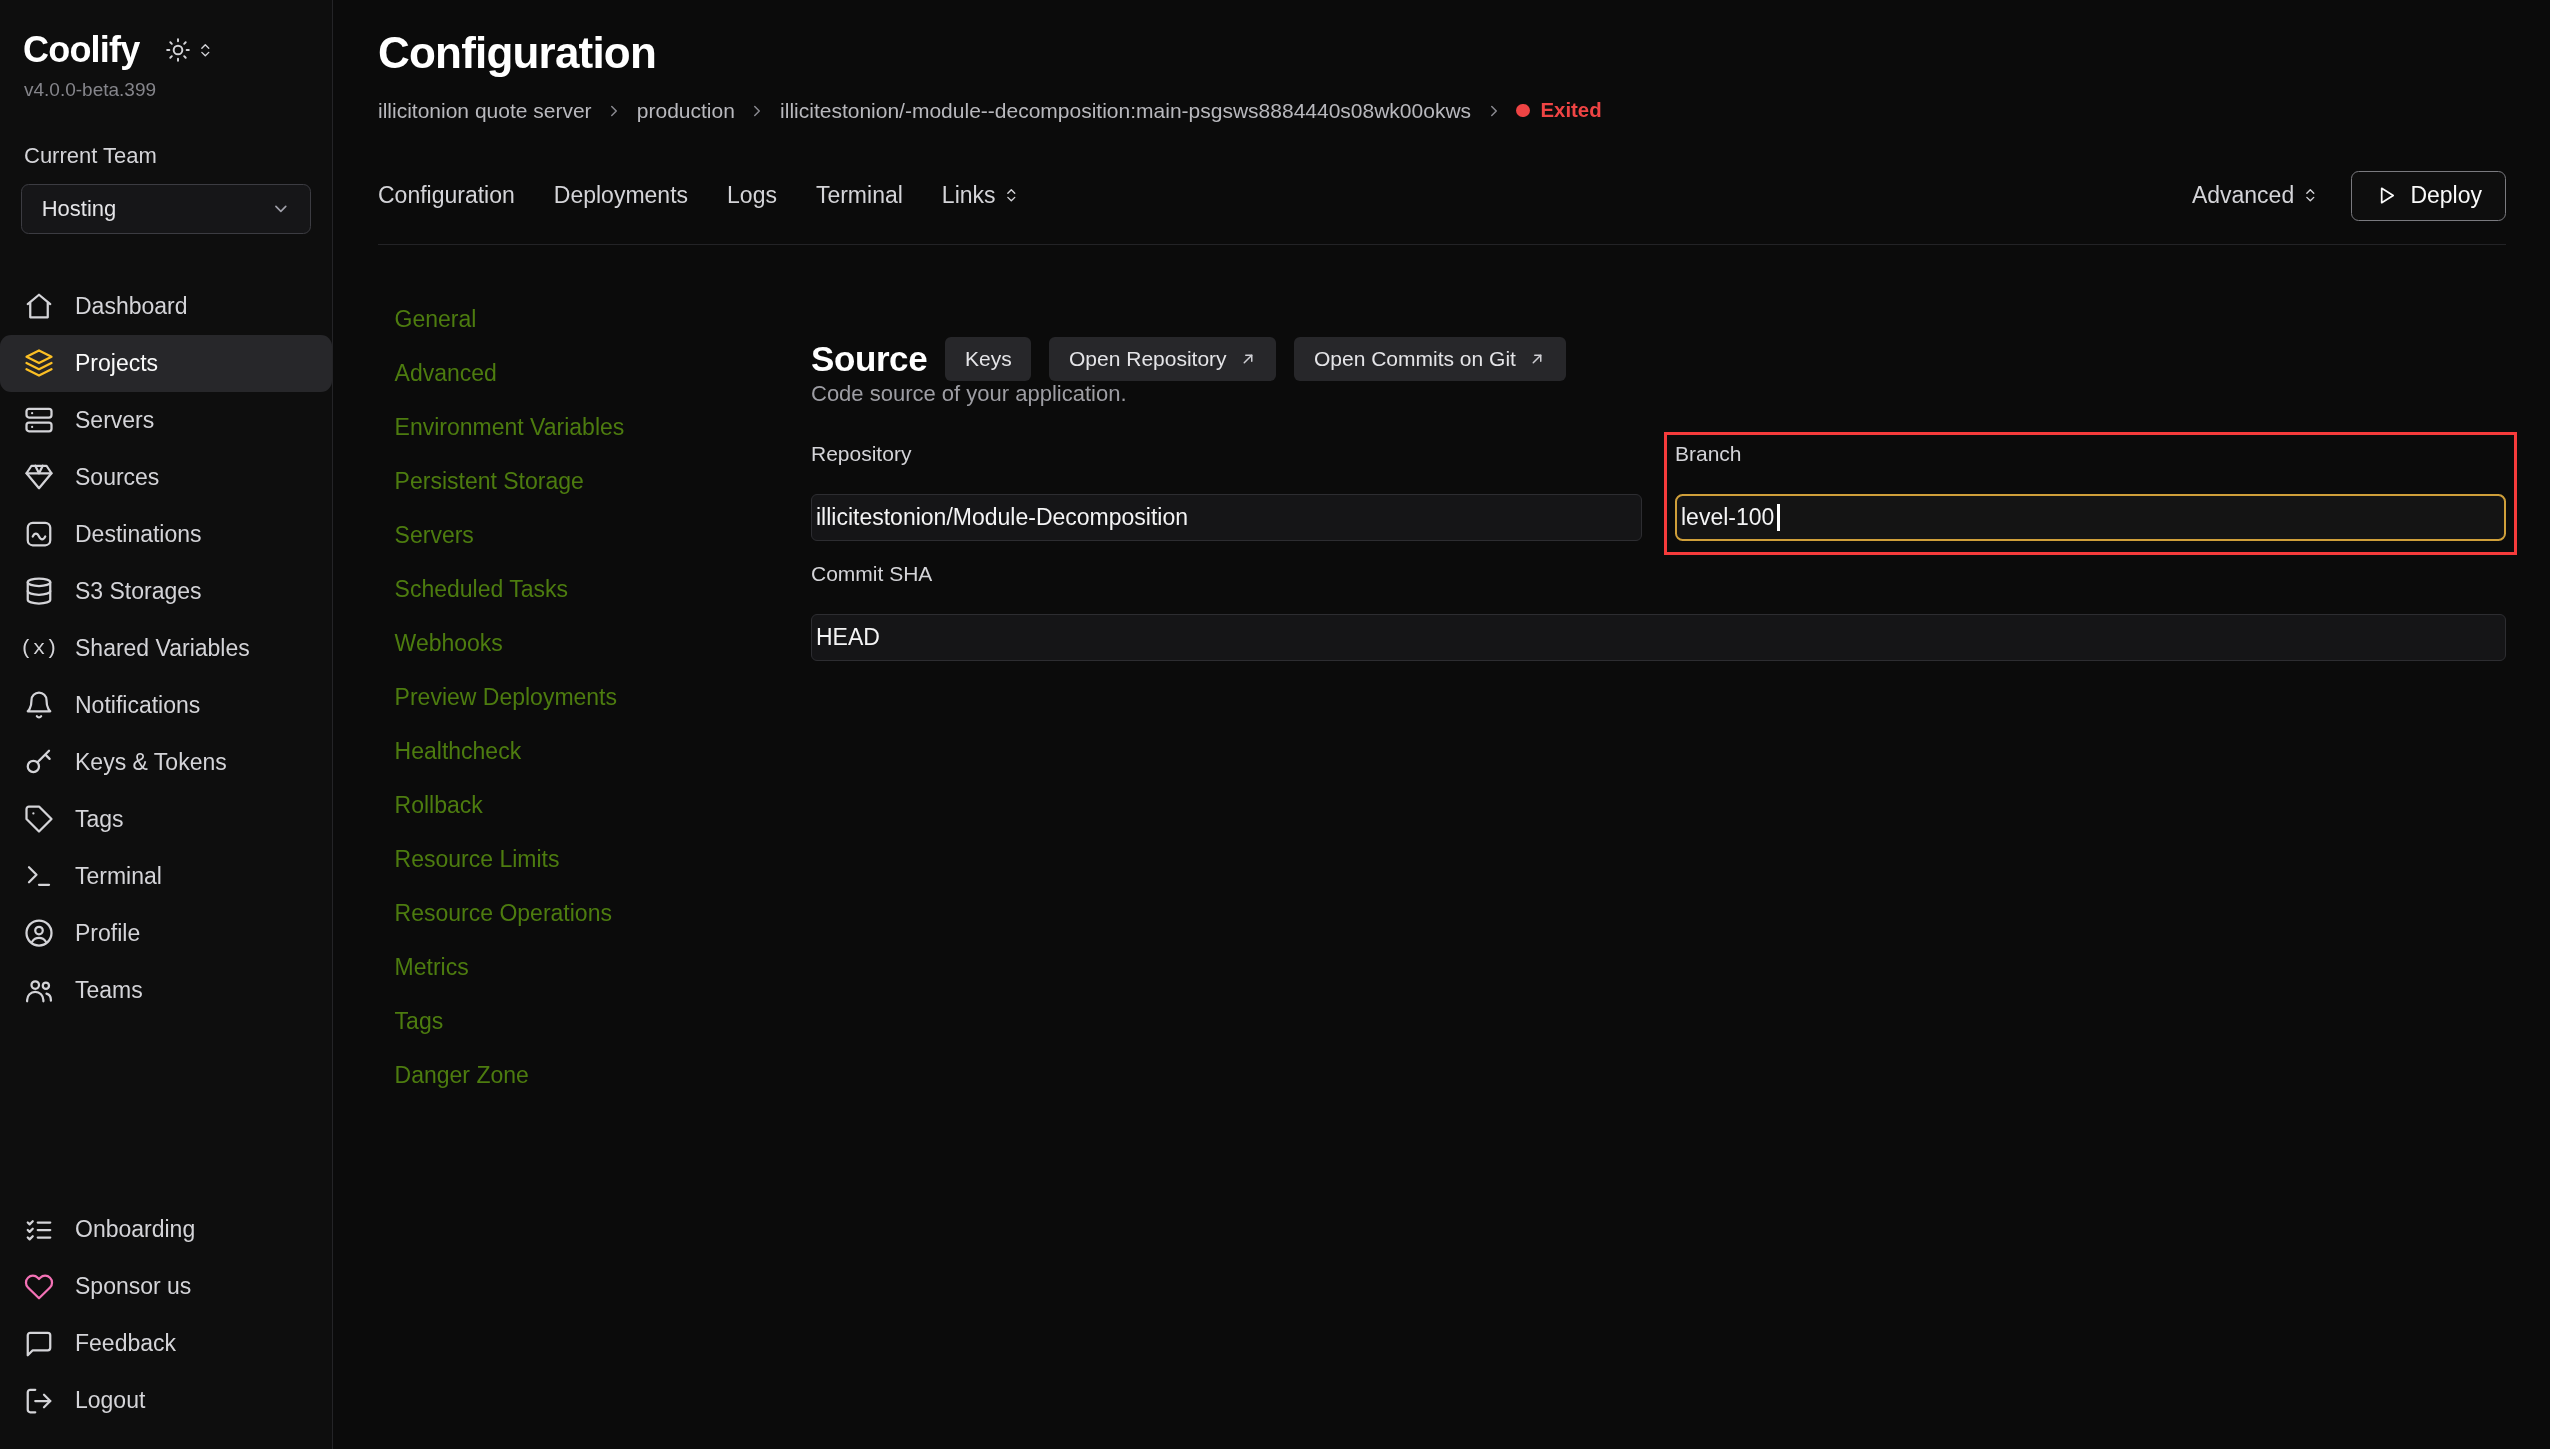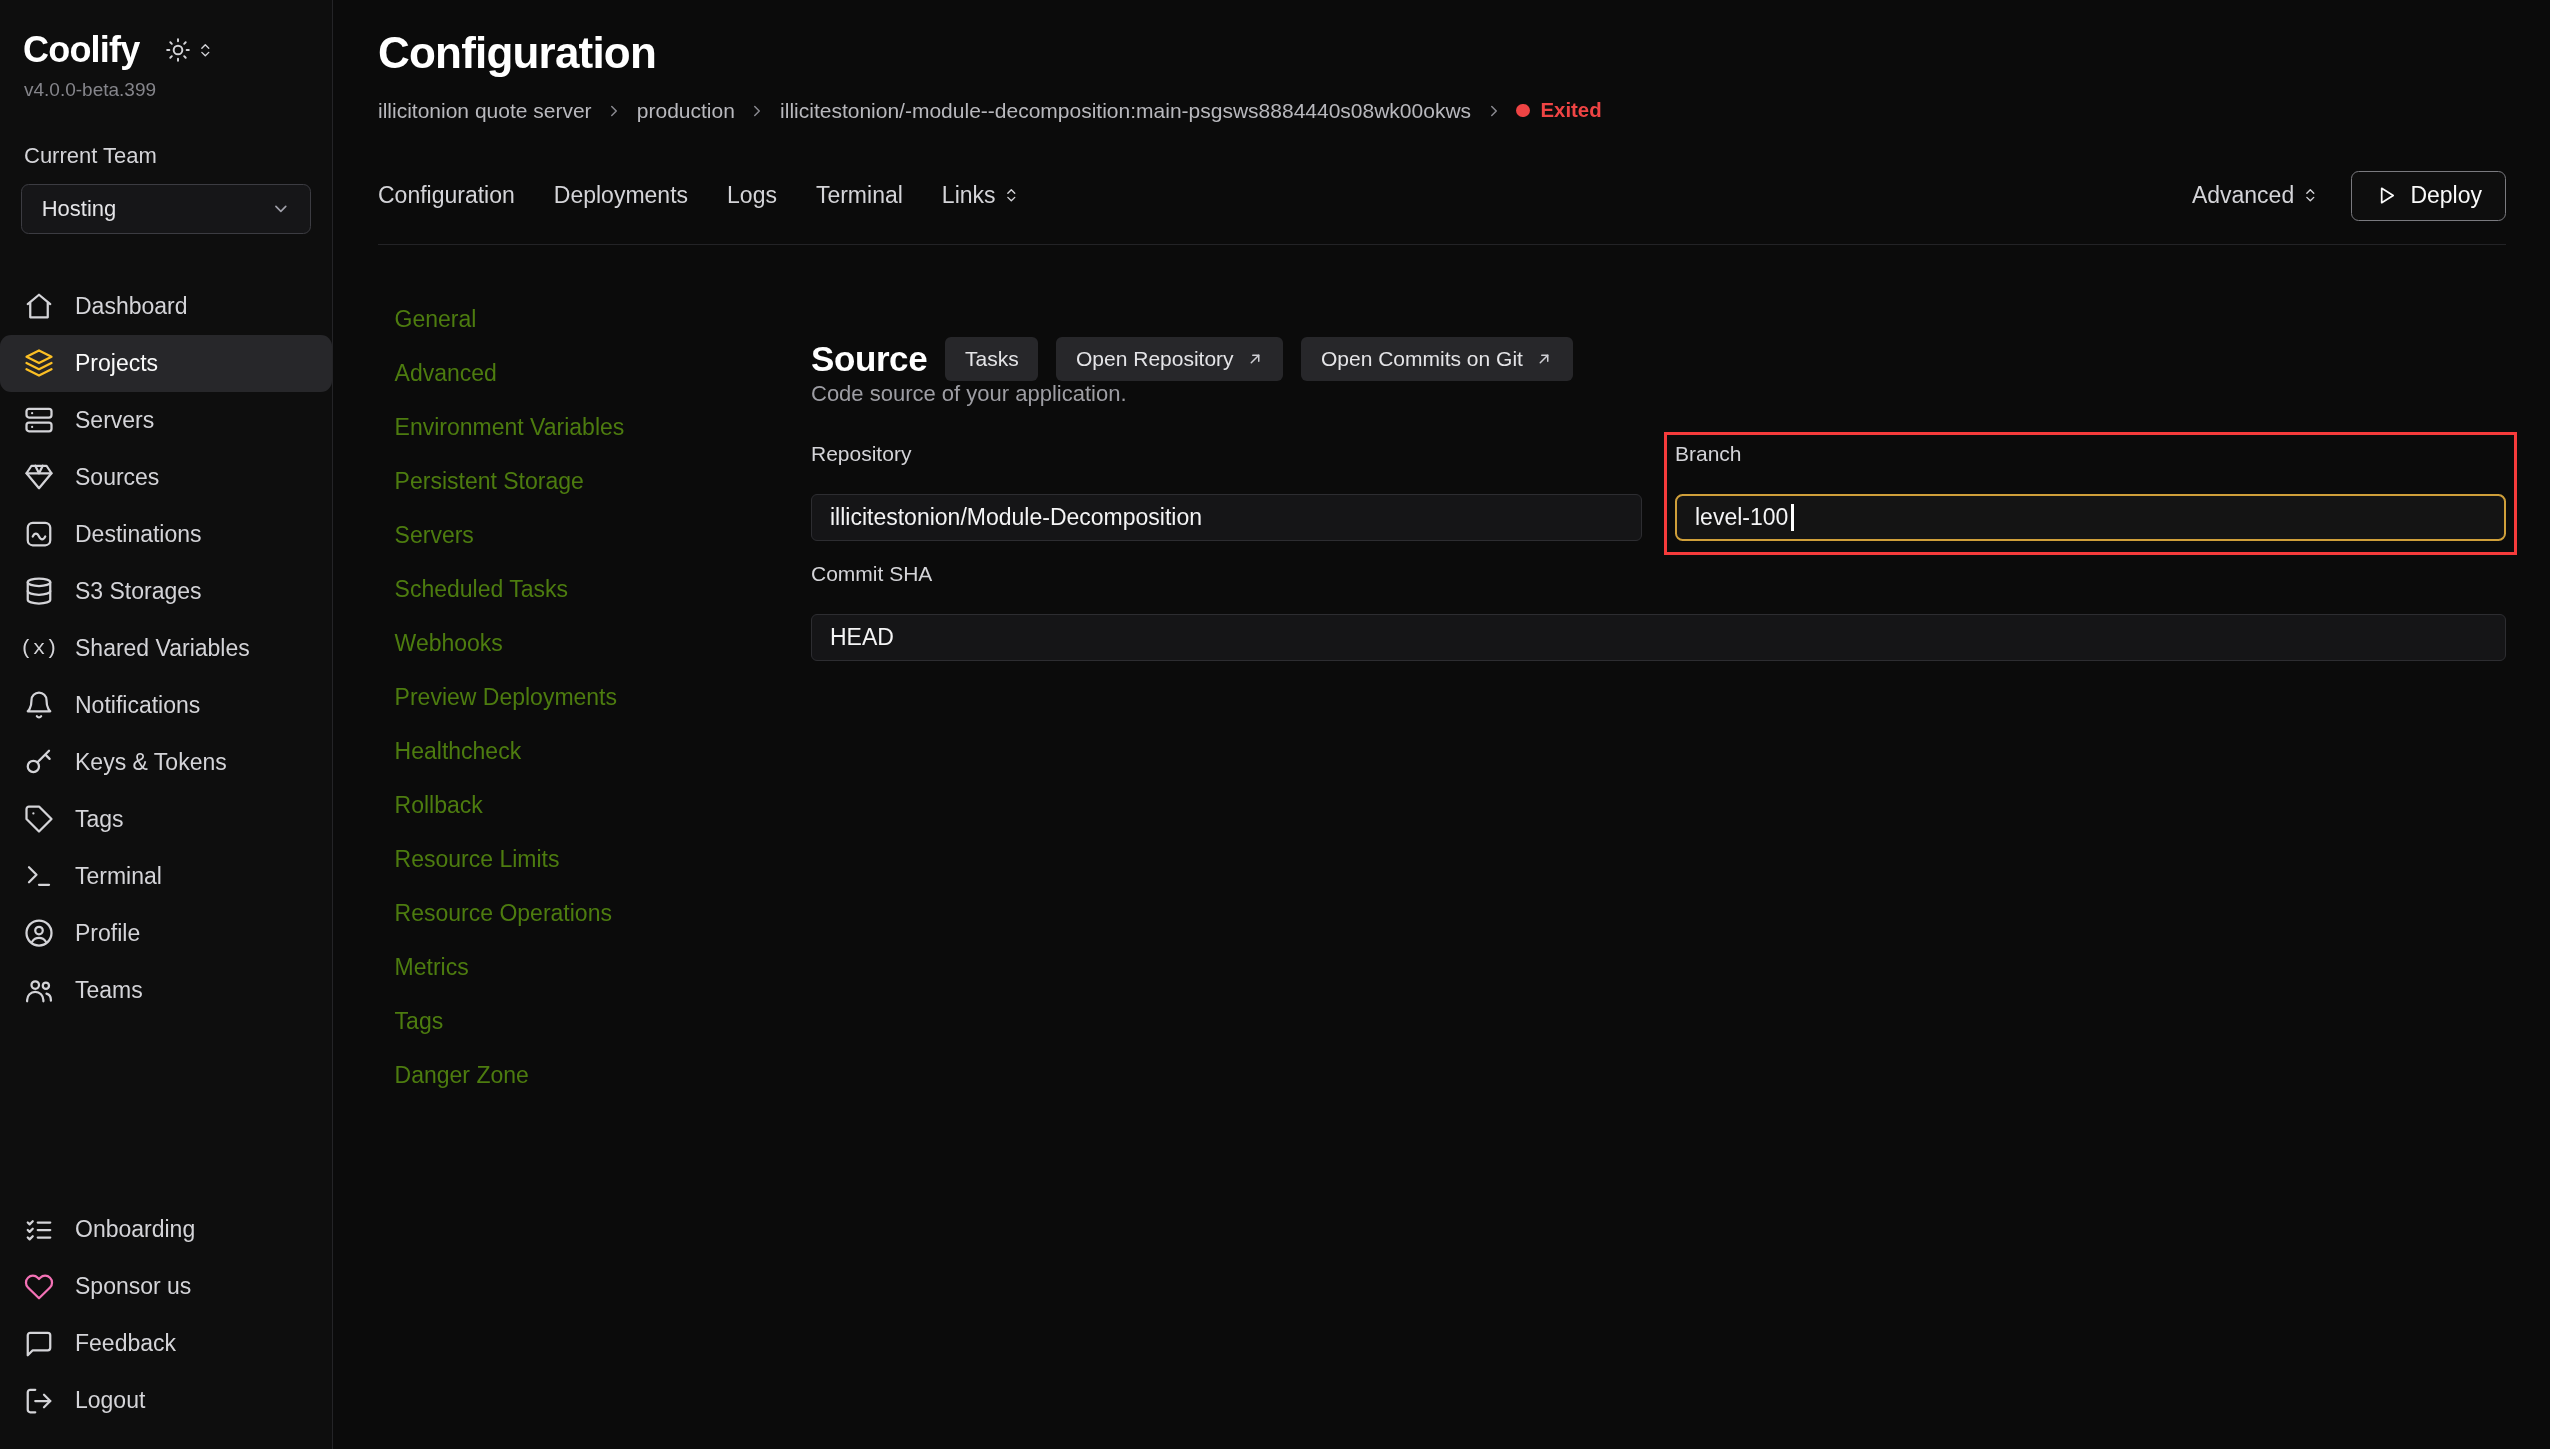--- a/index.html
+++ b/index.html
@@ -94,21 +94,21 @@
     font-family: inherit; white-space: nowrap;
   }
   .btn .ext { color: #cfcfd4; }
   .desc { margin-top: 0; font-size: 22px; color: #9d9da3; }
 
   .grid { margin-top: 35px; display: grid; grid-template-columns: 1fr 1fr; column-gap: 33px; row-gap: 21px; }
   .field label { display: block; font-size: 21px; color: #d4d4d8; margin-bottom: 10.6px; }
   .input {
     width: 100%; height: 47px;
     background: #151517; border: 1.5px solid #2d2d31; border-radius: 6px;
-    padding: 0 18px; font-size: 23px; color: #f4f4f5;
+    padding: 0 4px; font-size: 23px; color: #f4f4f5;
     font-family: inherit;
     display: flex; align-items: center; margin-top: 28px;
   }
   input.input { outline: none; }
   .field-branch { position: relative; }
   .branch-annotation { position: absolute; top: -9.8px; left: -11.3px; right: -11.3px; bottom: -14.4px; border: 3px solid #f63b3b; pointer-events: none; }
   .branch-input { border: 2.3px solid #cf9f3a; border-radius: 7.6px; background: #141414; }
   .caret { width: 2.3px; height: 27px; background: #ffffff; margin-left: 3px; flex: none; }
   .field-commit { grid-column: 1 / -1; }
 </style>
@@ -388,21 +388,21 @@
       <div class="subnav-item">Resource Limits</div>
       <div class="subnav-item">Resource Operations</div>
       <div class="subnav-item">Metrics</div>
       <div class="subnav-item">Tags</div>
       <div class="subnav-item">Danger Zone</div>
     </nav>
 
     <section class="form">
       <div class="form-header">
         <h2 class="source-title">Source</h2>
-        <button class="btn">Tasks</button>
+        <button class="btn">Keys</button>
         <button class="btn">
           <span>Open Repository</span>
           <span class="ext">
               <svg width="18" height="18" viewBox="0 0 24 24" fill="none" stroke="currentColor" stroke-width="2" stroke-linecap="round" stroke-linejoin="round">
                 <path d="M7 17 17 7"></path>
                 <path d="M9 7h8v8"></path>
               </svg>
             </span>
         </button>
         <button class="btn">

